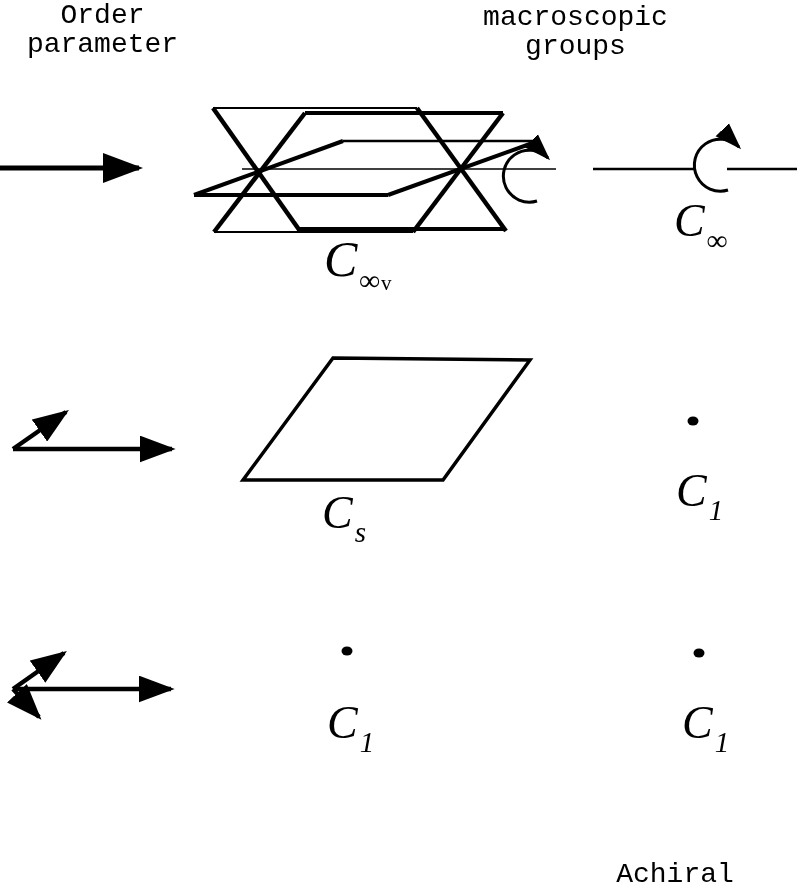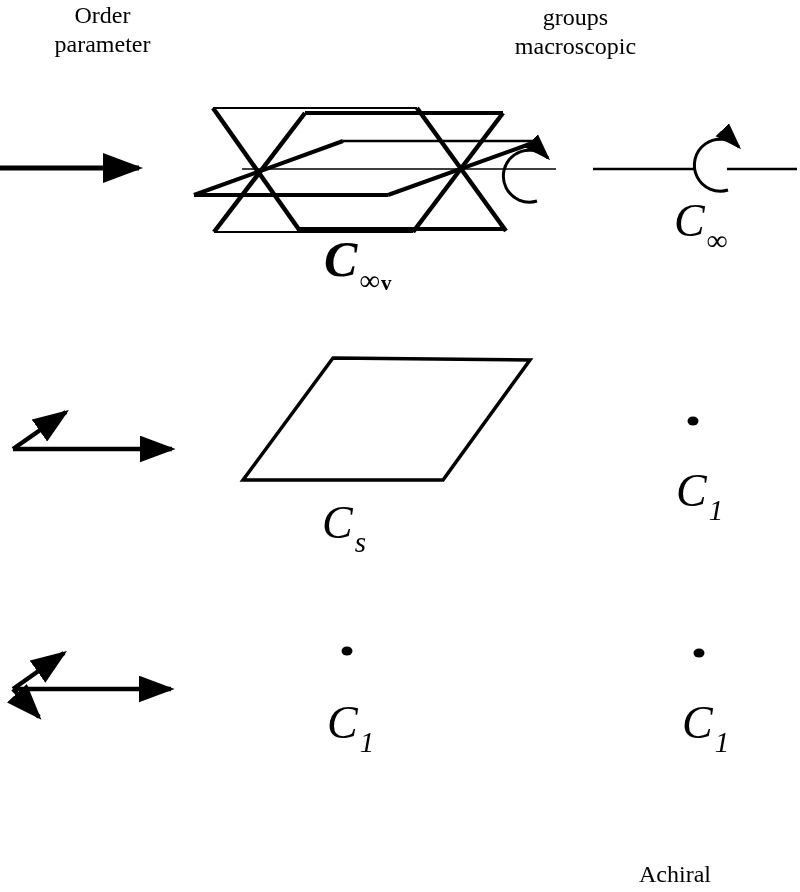--- a/index.html
+++ b/index.html
@@ -1,20 +1,20 @@
 <!DOCTYPE html>
 <html><head>
 <meta charset="utf-8">
 <title>Order parameter / macroscopic groups diagram</title>
 <style>
   html,body{margin:0;padding:0;background:#ffffff;}
   #page{position:relative;width:800px;height:892px;background:#ffffff;overflow:hidden;
         font-family:"Liberation Sans",sans-serif;color:#000;}
   #gfx{position:absolute;left:0;top:0;}
-  .caption{position:absolute;font-family:Liberation Serif, serif;font-size:24px;
+  .caption{position:absolute;font-family:Liberation Mono, monospace;font-size:28px;
            line-height:29px;color:#000;text-align:center;white-space:nowrap;}
   .caption span{display:block;}
   .glabel{position:absolute;color:#000;font-family:"Liberation Serif",serif;white-space:nowrap;}
   .gmain{font-style:italic;font-size:46px;}
   .glabel--large .gmain{font-size:50px;}
   .gsub{font-style:italic;font-size:29px;position:relative;top:14px;margin-left:2px;}
   .gsubsmall{font-style:normal;font-size:21px;position:relative;top:14px;margin-left:1px;}
 </style>
 </head>
 <body>
@@ -79,33 +79,33 @@
     <ellipse cx="347" cy="651" rx="5.5" ry="4.5" fill="#000"></ellipse>
     <ellipse cx="699" cy="653" rx="5.5" ry="4.5" fill="#000"></ellipse>
   </svg>
 
   <div class="caption" style="left:15px;top:1px;width:175px;">
     <span>Order</span>
     <span>parameter</span>
   </div>
 
   <div class="caption" style="left:478px;top:3px;width:195px;">
+    <span>macroscopic</span>
     <span>groups</span>
-    <span>macroscopic</span>
   </div>
 
-  <div class="glabel glabel--large" style="left:324px;top:230px;font-weight:bold;">
+  <div class="glabel glabel--large" style="left:324px;top:230px;">
     <span class="gmain">C</span><span class="gsub">∞</span><span class="gsubsmall">v</span>
   </div>
 
   <div class="glabel" style="left:674px;top:194px;">
     <span class="gmain">C</span><span class="gsub">∞</span>
   </div>
 
-  <div class="glabel" style="left:322px;top:486px;margin-top:10px;">
+  <div class="glabel" style="left:322px;top:486px;">
     <span class="gmain">C</span><span class="gsub">s</span>
   </div>
 
   <div class="glabel" style="left:676px;top:464px;">
     <span class="gmain">C</span><span class="gsub">1</span>
   </div>
 
   <div class="glabel" style="left:327px;top:696px;">
     <span class="gmain">C</span><span class="gsub">1</span>
   </div>

